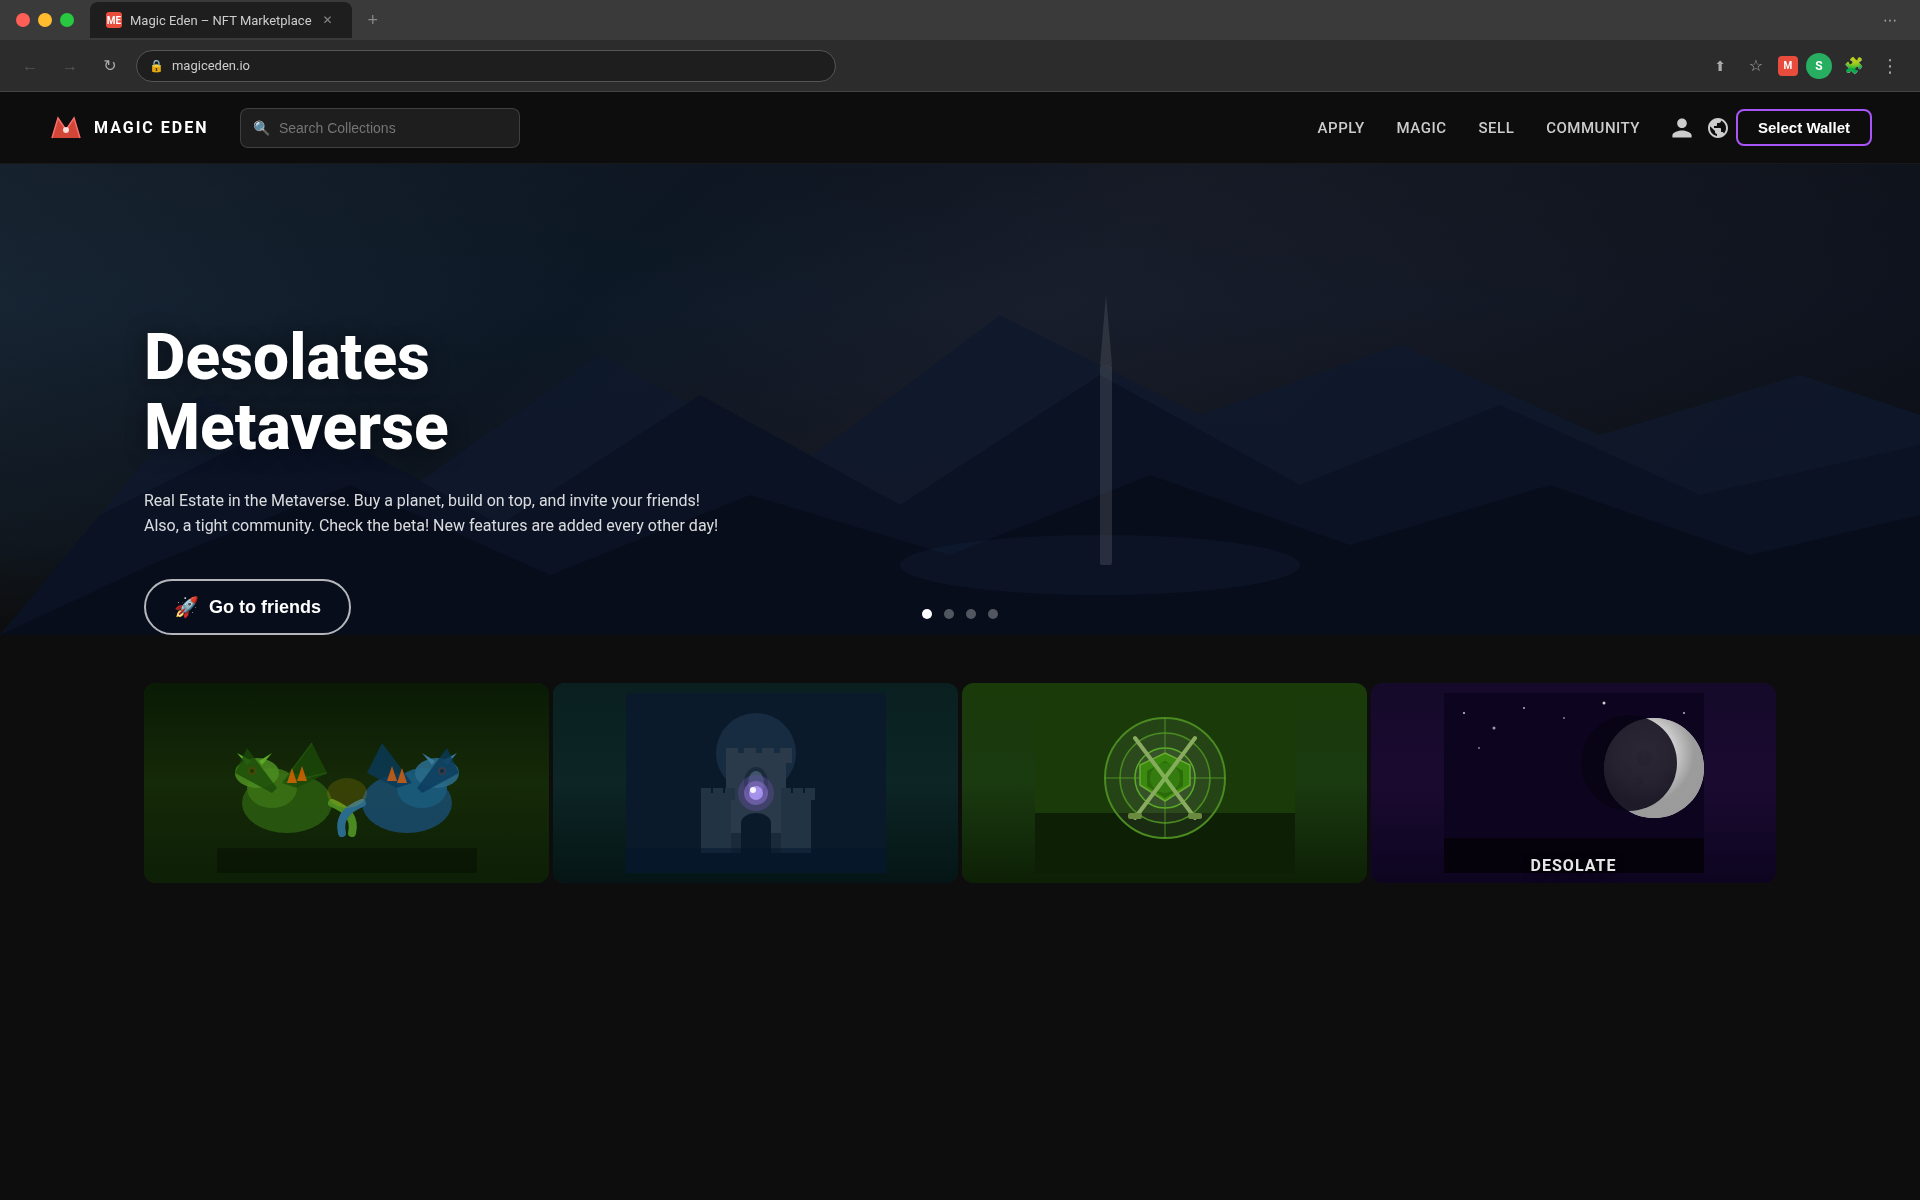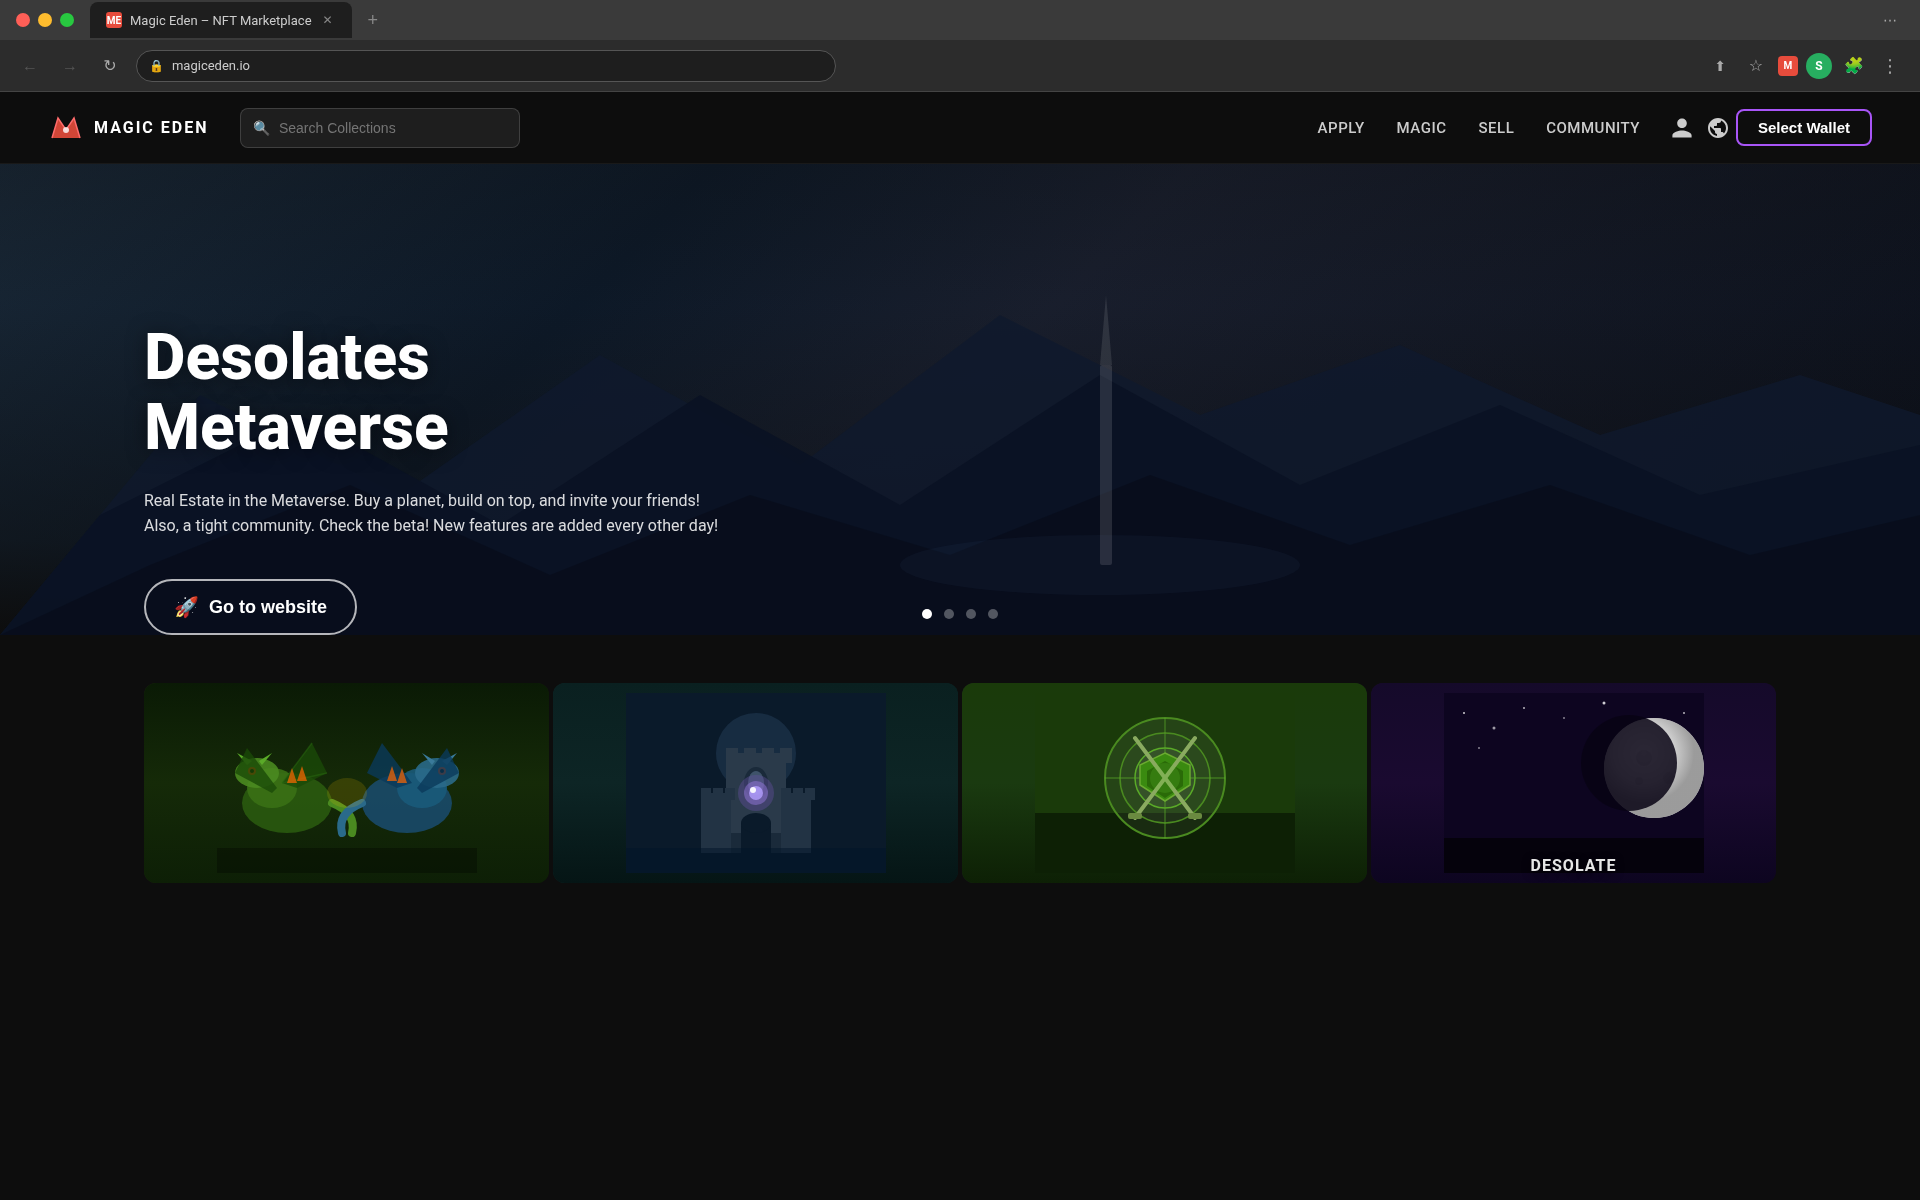--- a/index.html
+++ b/index.html
@@ -553,21 +553,21 @@
           <stop offset="100%" stop-color="rgba(8,14,28,0)"></stop>
         </linearGradient>
       </defs>
     </svg>
 
     <div class="hero-content">
       <h1 class="hero-title">Desolates Metaverse</h1>
       <p class="hero-description">Real Estate in the Metaverse. Buy a planet, build on top, and invite your friends! Also, a tight community. Check the beta! New features are added every other day!</p>
       <button class="go-to-website-btn">
         <span class="hero-btn-icon">🚀</span>
-        <span>Go to website</span>
+        <span>Go to friends</span>
       </button>
     </div>
 
     <div class="carousel-dots">
       <div class="dot active"></div>
       <div class="dot"></div>
       <div class="dot"></div>
       <div class="dot"></div>
     </div>
   </section>

